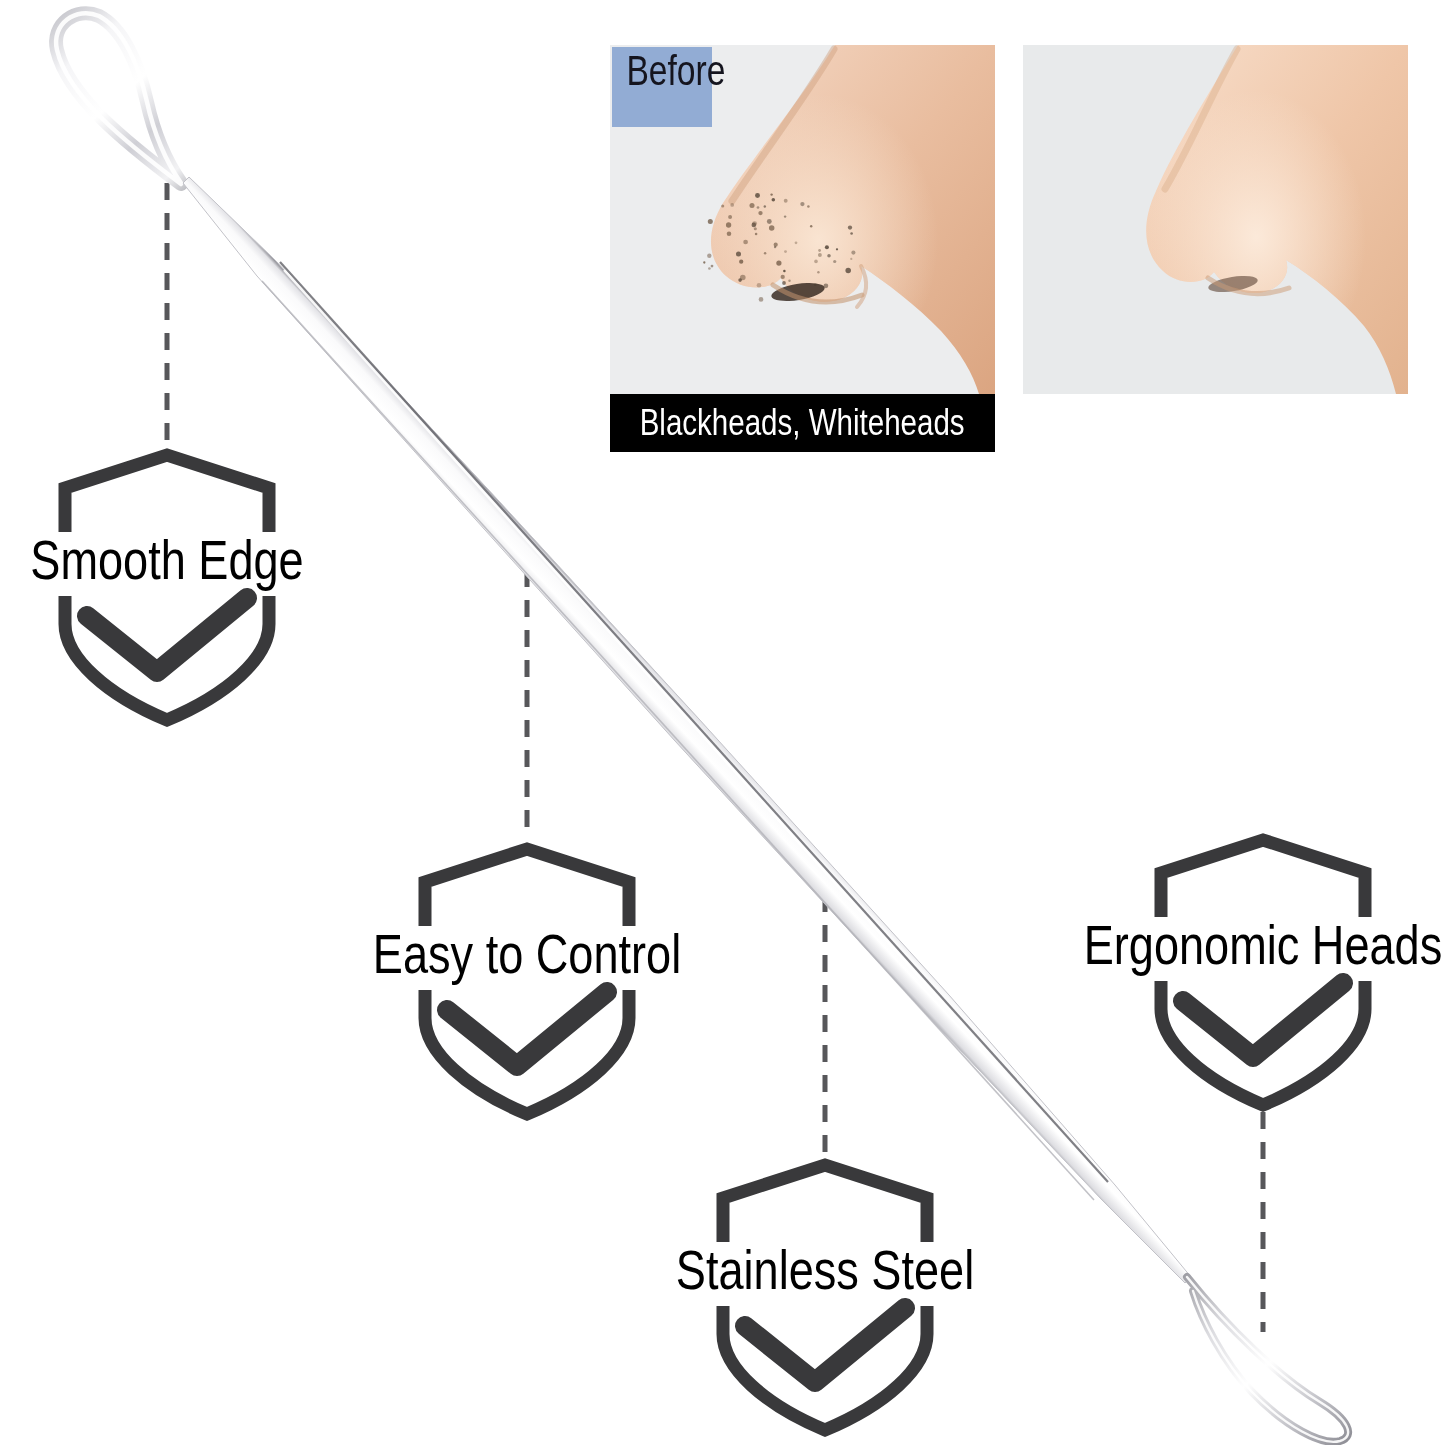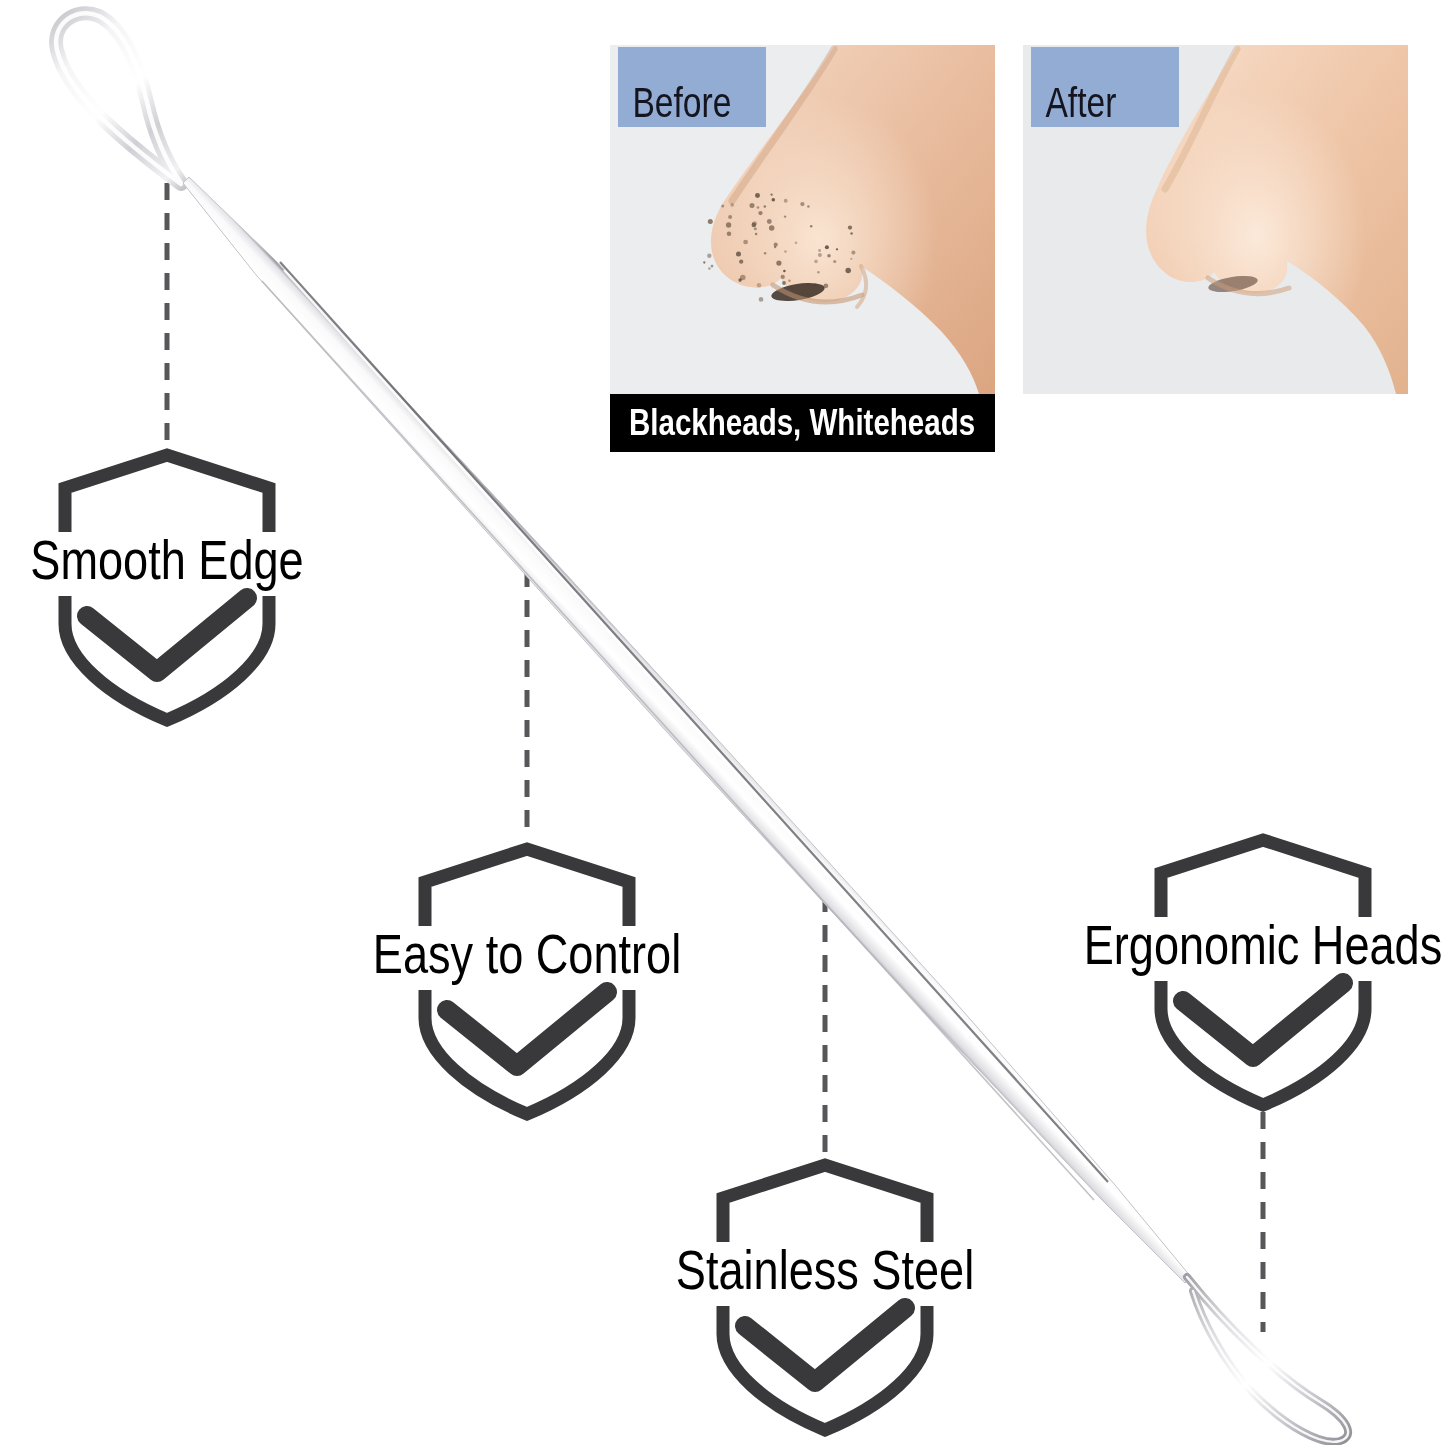--- a/index.html
+++ b/index.html
@@ -29,35 +29,35 @@
     color:var(--feature-text);
     white-space:nowrap;
     letter-spacing:0;
   }
 
   .panel{position:absolute;top:45px;width:385px;height:407px;}
   .panel .photo{position:absolute;left:0;top:0;width:385px;height:349px;display:block;}
   .panel.before{left:610px;}
   .panel.after{left:1023px;}
   .tag-box{
-    position:absolute;left:8px;top:2px;width:148px;height:80px;
+    position:absolute;left:2px;top:2px;width:100px;height:80px;
     background:var(--label-blue);
-    display:flex;align-items:flex-end;
+    display:flex;align-items:flex-start;
   }
   .tag-box span{
     display:inline-block;
     padding-left:18px;
     font-size:42px;color:var(--label-text);
     transform:scaleX(0.8);transform-origin:left center;
     white-space:nowrap;
   }
   .caption-bar{
     position:absolute;left:0;bottom:0;width:100%;height:58px;
     background:var(--caption-bar);
-    display:flex;align-items:center;justify-content:center;font-weight:bold;
+    display:flex;align-items:center;justify-content:center;
   }
   .caption-bar span{
     font-size:36px;color:var(--caption-text);
     transform:scaleX(0.82);transform-origin:center;
     white-space:nowrap;
   }
 </style>
 </head>
 <body>
 
@@ -251,18 +251,15 @@
       <path d="M215,0 C186,48 152,102 133,146 C118,178 120,208 140,226 C156,241 181,240 191,227
                C203,245 229,253 247,245 C261,239 267,227 263,215 C289,231 319,255 341,281
                C357,301 367,325 373,349 L385,349 L385,0 Z" fill="url(#skinA)"></path>
       <path d="M215,0 C186,48 152,102 133,146 C118,178 120,208 140,226 C156,241 181,240 191,227
                C203,245 229,253 247,245 C261,239 267,227 263,215 C289,231 319,255 341,281
                C357,301 367,325 373,349 L385,349 L385,0 Z" fill="url(#tipA)"></path>
       <path d="M214,4 C189,48 168,100 142,144" stroke="#d6a985" stroke-width="7" fill="none" opacity="0.4" stroke-linecap="round"></path>
       <ellipse cx="210" cy="239" rx="25" ry="7" transform="rotate(-9 210 239)" fill="#5b4233" opacity="0.6"></ellipse>
       <path d="M185,233 Q223,258 266,243" stroke="#cb9974" stroke-width="5" fill="none" opacity="0.5" stroke-linecap="round"></path>
     </svg>
-    <div class="tag-box">
-      <span>After</span>
-    </div>
   </div>
 
 </div>
 
 </body></html>

